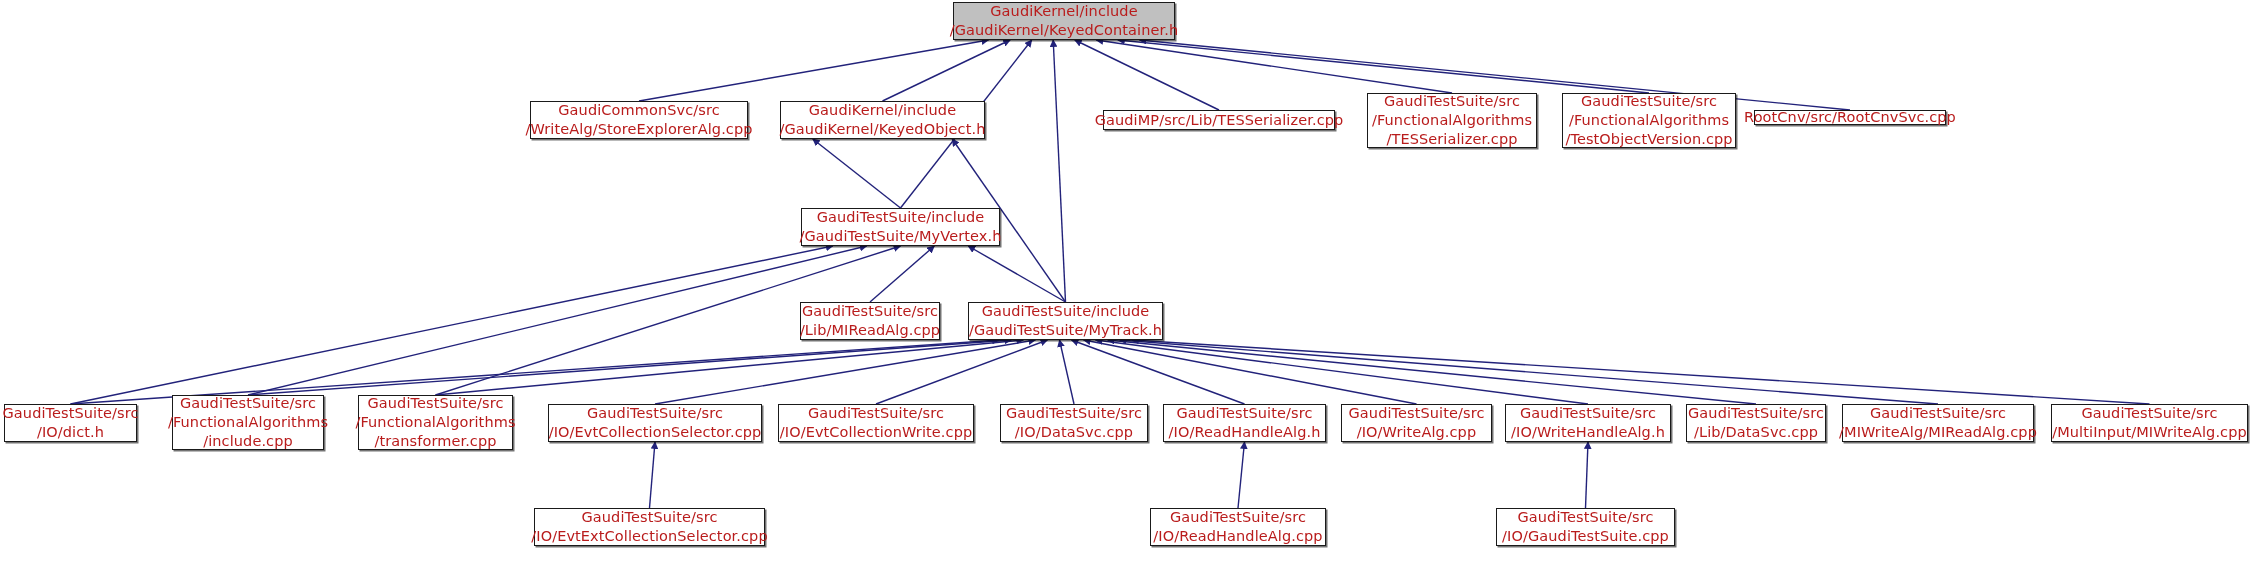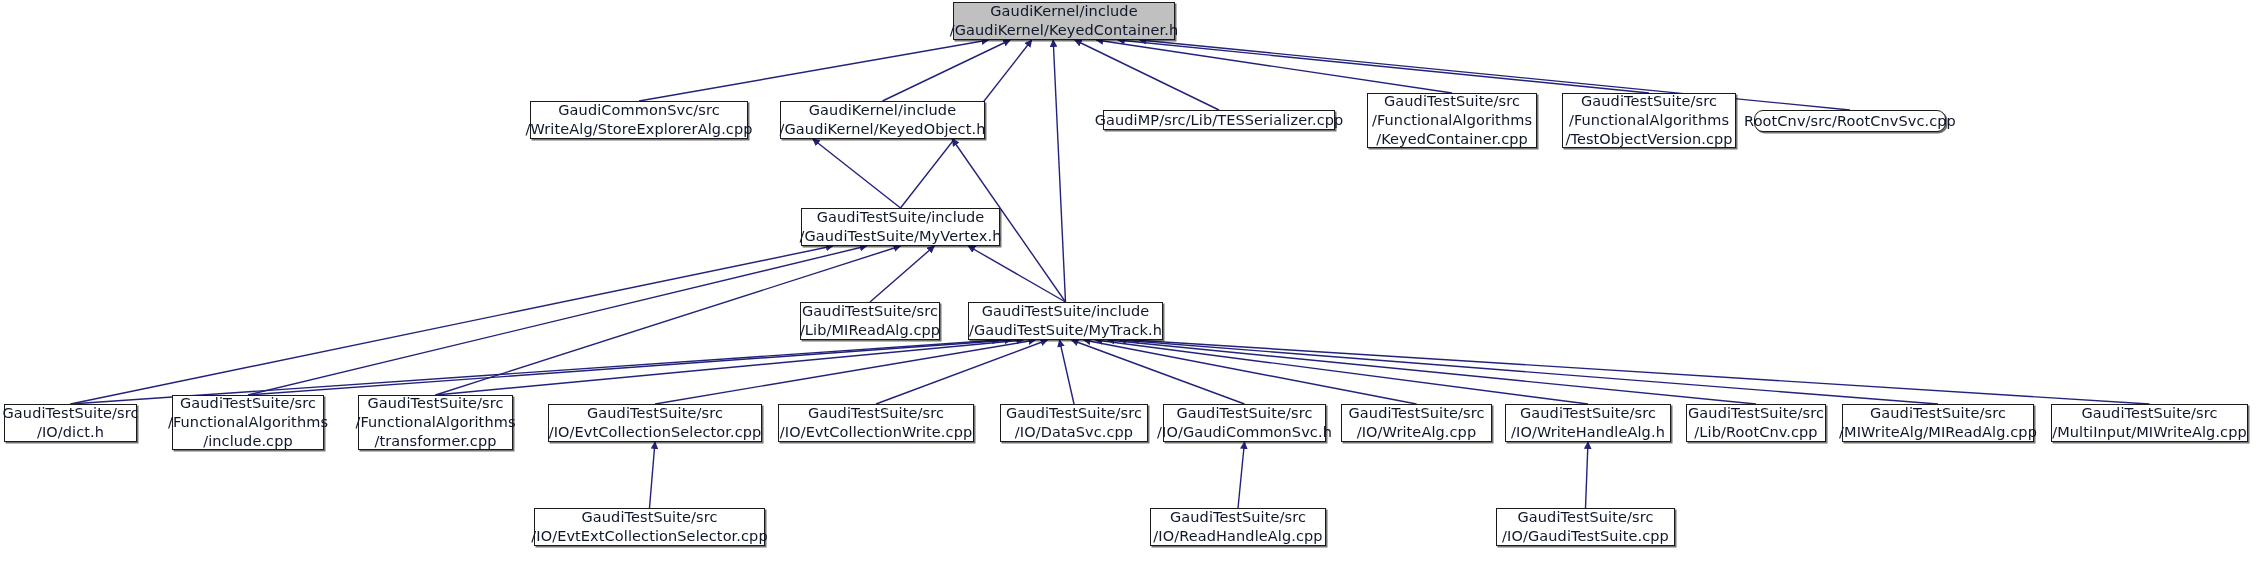--- a/index.html
+++ b/index.html
@@ -21,21 +21,21 @@
     top: 0;
     width: 2265px;
     height: 561px;
     pointer-events: none;
   }
   .node {
     position: absolute;
     box-sizing: border-box;
     border: 1px solid #1a1a1a;
     background: #ffffff;
-    color: #0f172a;
+    color: #b91c1c;
     display: flex;
     flex-direction: column;
     align-items: center;
     justify-content: center;
     text-align: center;
     font-size: 14.5px;
     line-height: 19px;
     letter-spacing: 0.1px;
     padding: 2px 7px;
     white-space: nowrap;
@@ -104,28 +104,28 @@
       <div class="node" style="left: 780px; top: 101px; width: 205px; height: 38px;">
         <span class="ln">GaudiKernel/include</span>
         <span class="ln">/GaudiKernel/KeyedObject.h</span>
       </div>
       <div class="node" style="left: 1103px; top: 110px; width: 232px; height: 20px;">
         <span class="ln">GaudiMP/src/Lib/TESSerializer.cpp</span>
       </div>
       <div class="node" style="left: 1367px; top: 93px; width: 170px; height: 55px;">
         <span class="ln">GaudiTestSuite/src</span>
         <span class="ln">/FunctionalAlgorithms</span>
-        <span class="ln">/KeyedContainer.cpp</span>
+        <span class="ln">/TESSerializer.cpp</span>
       </div>
       <div class="node" style="left: 1562px; top: 93px; width: 174px; height: 55px;">
         <span class="ln">GaudiTestSuite/src</span>
         <span class="ln">/FunctionalAlgorithms</span>
         <span class="ln">/TestObjectVersion.cpp</span>
       </div>
-      <div class="node" style="left: 1754px; top: 110px; width: 192px; height: 22px; border-radius: 9px;">
+      <div class="node" style="left: 1754px; top: 110px; width: 192px; height: 15px;">
         <span class="ln">RootCnv/src/RootCnvSvc.cpp</span>
       </div>
       <div class="node" style="left: 801px; top: 208px; width: 199px; height: 38px;">
         <span class="ln">GaudiTestSuite/include</span>
         <span class="ln">/GaudiTestSuite/MyVertex.h</span>
       </div>
       <div class="node" style="left: 800px; top: 302px; width: 140px; height: 38px;">
         <span class="ln">GaudiTestSuite/src</span>
         <span class="ln">/Lib/MIReadAlg.cpp</span>
       </div>
@@ -154,33 +154,33 @@
       <div class="node" style="left: 778px; top: 404px; width: 196px; height: 38px;">
         <span class="ln">GaudiTestSuite/src</span>
         <span class="ln">/IO/EvtCollectionWrite.cpp</span>
       </div>
       <div class="node" style="left: 1000px; top: 404px; width: 148px; height: 38px;">
         <span class="ln">GaudiTestSuite/src</span>
         <span class="ln">/IO/DataSvc.cpp</span>
       </div>
       <div class="node" style="left: 1163px; top: 404px; width: 163px; height: 38px;">
         <span class="ln">GaudiTestSuite/src</span>
-        <span class="ln">/IO/GaudiCommonSvc.h</span>
+        <span class="ln">/IO/ReadHandleAlg.h</span>
       </div>
       <div class="node" style="left: 1341px; top: 404px; width: 151px; height: 38px;">
         <span class="ln">GaudiTestSuite/src</span>
         <span class="ln">/IO/WriteAlg.cpp</span>
       </div>
       <div class="node" style="left: 1505px; top: 404px; width: 166px; height: 38px;">
         <span class="ln">GaudiTestSuite/src</span>
         <span class="ln">/IO/WriteHandleAlg.h</span>
       </div>
       <div class="node" style="left: 1686px; top: 404px; width: 140px; height: 38px;">
         <span class="ln">GaudiTestSuite/src</span>
-        <span class="ln">/Lib/RootCnv.cpp</span>
+        <span class="ln">/Lib/DataSvc.cpp</span>
       </div>
       <div class="node" style="left: 1842px; top: 404px; width: 192px; height: 38px;">
         <span class="ln">GaudiTestSuite/src</span>
         <span class="ln">/MIWriteAlg/MIReadAlg.cpp</span>
       </div>
       <div class="node" style="left: 2051px; top: 404px; width: 197px; height: 38px;">
         <span class="ln">GaudiTestSuite/src</span>
         <span class="ln">/MultiInput/MIWriteAlg.cpp</span>
       </div>
       <div class="node" style="left: 534px; top: 508px; width: 231px; height: 38px;">

